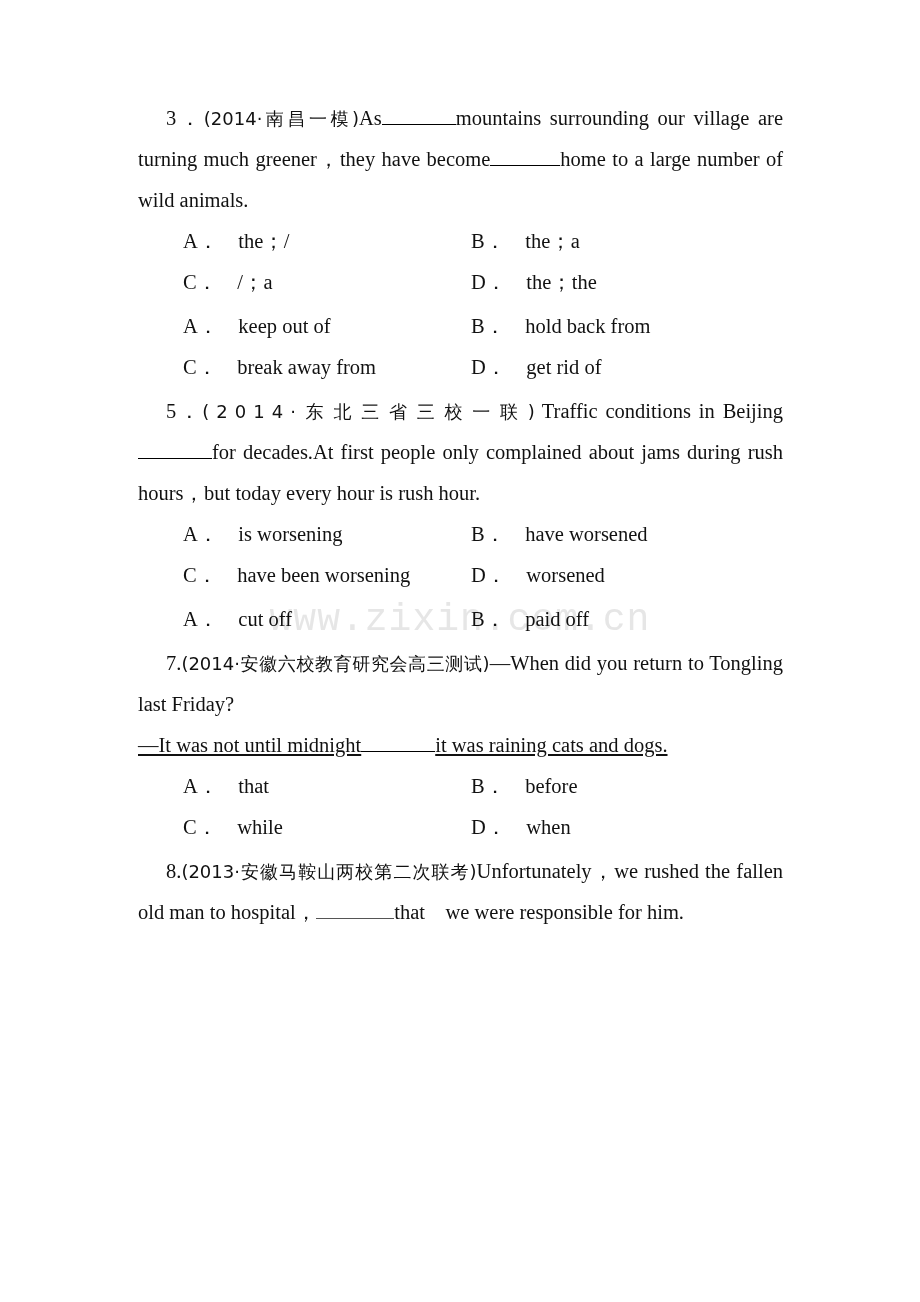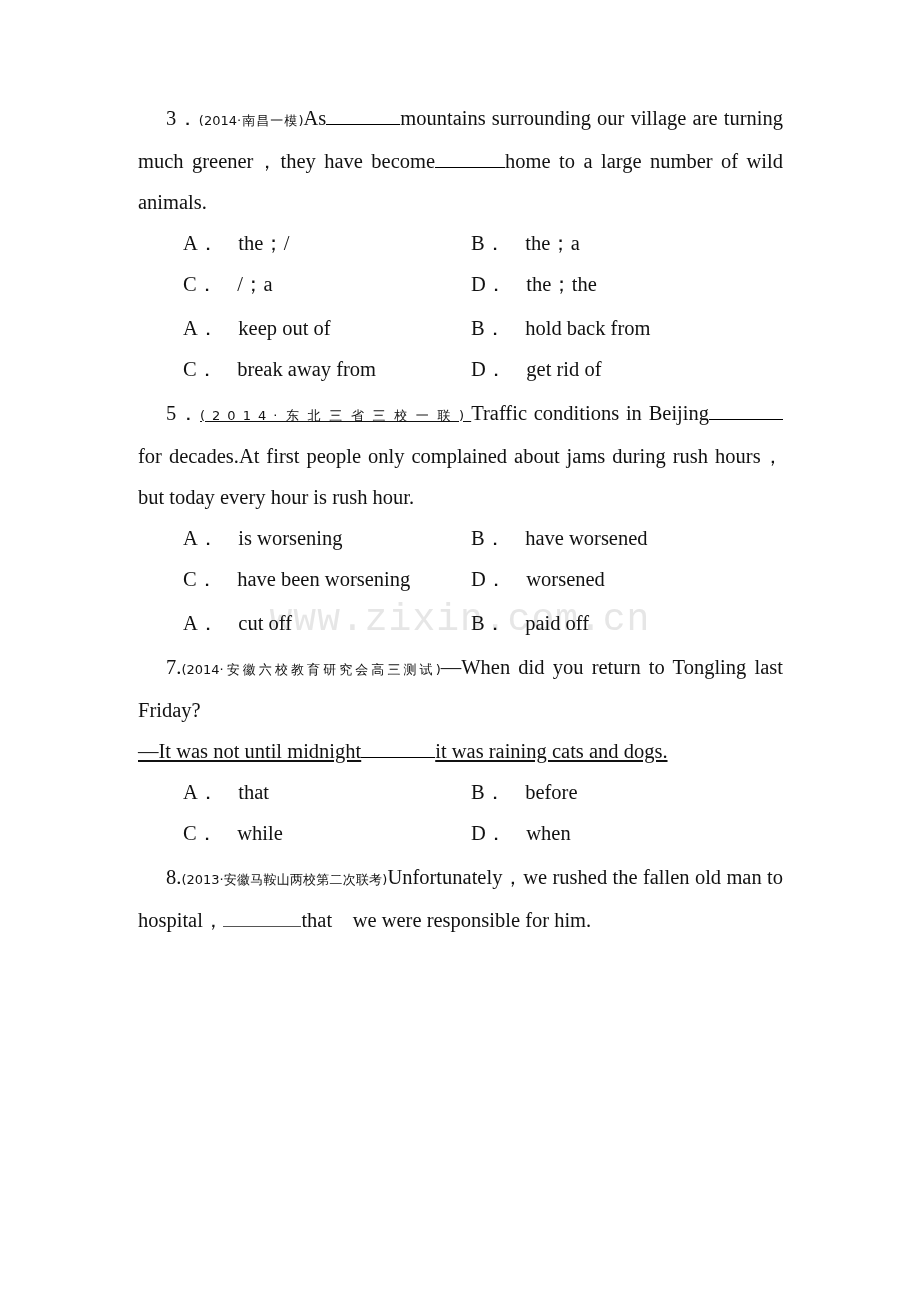--- a/index.html
+++ b/index.html
@@ -55,25 +55,24 @@
     text-indent: 28px;
     margin: 0;
     word-spacing: 0px;
   }
   .stem.no-indent {
     text-indent: 0;
   }
 
   .cn {
     font-family: "DejaVu Sans", "Liberation Sans", sans-serif;
-    font-size: 13px;
+    font-size: 18px;
   }
   .cn.spaced {
     letter-spacing: 7px;
-    text-decoration: underline;
   }
 
   
   .blank {
     display: inline-block;
     border-bottom: 1.6px solid #000;
     vertical-align: baseline;
     height: 0.95em;
     margin: 0 0 0 0;
   }

